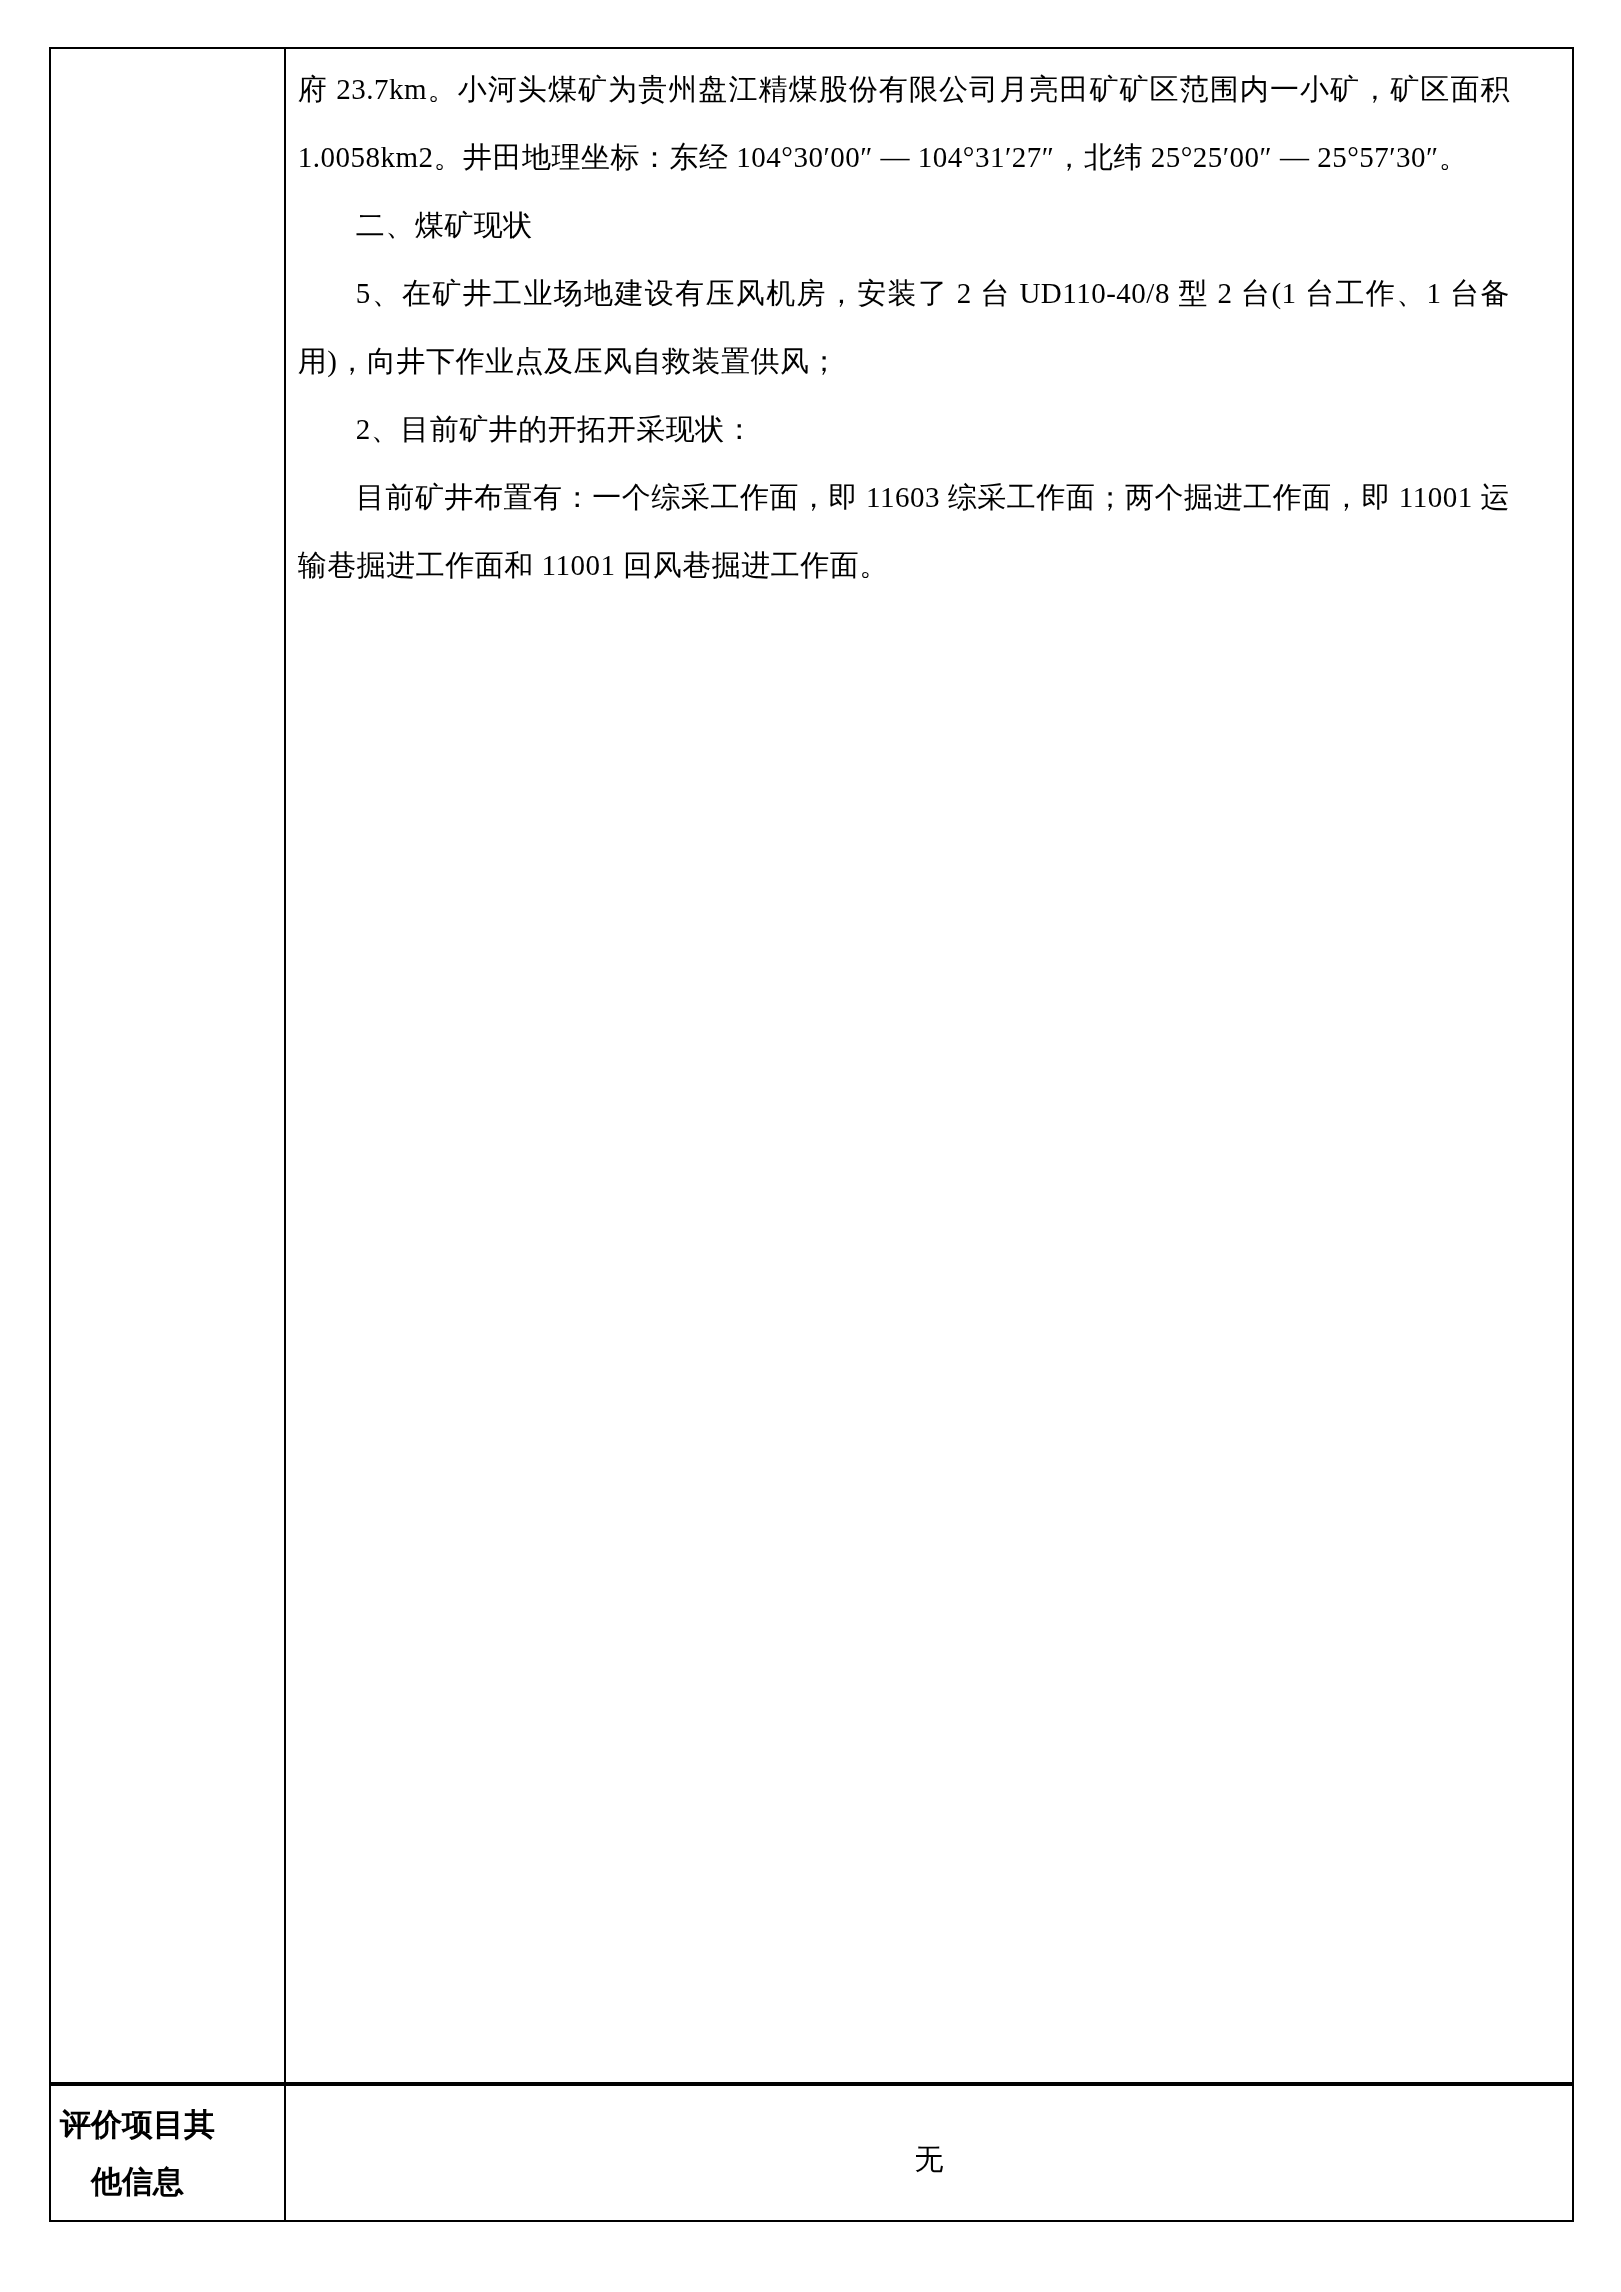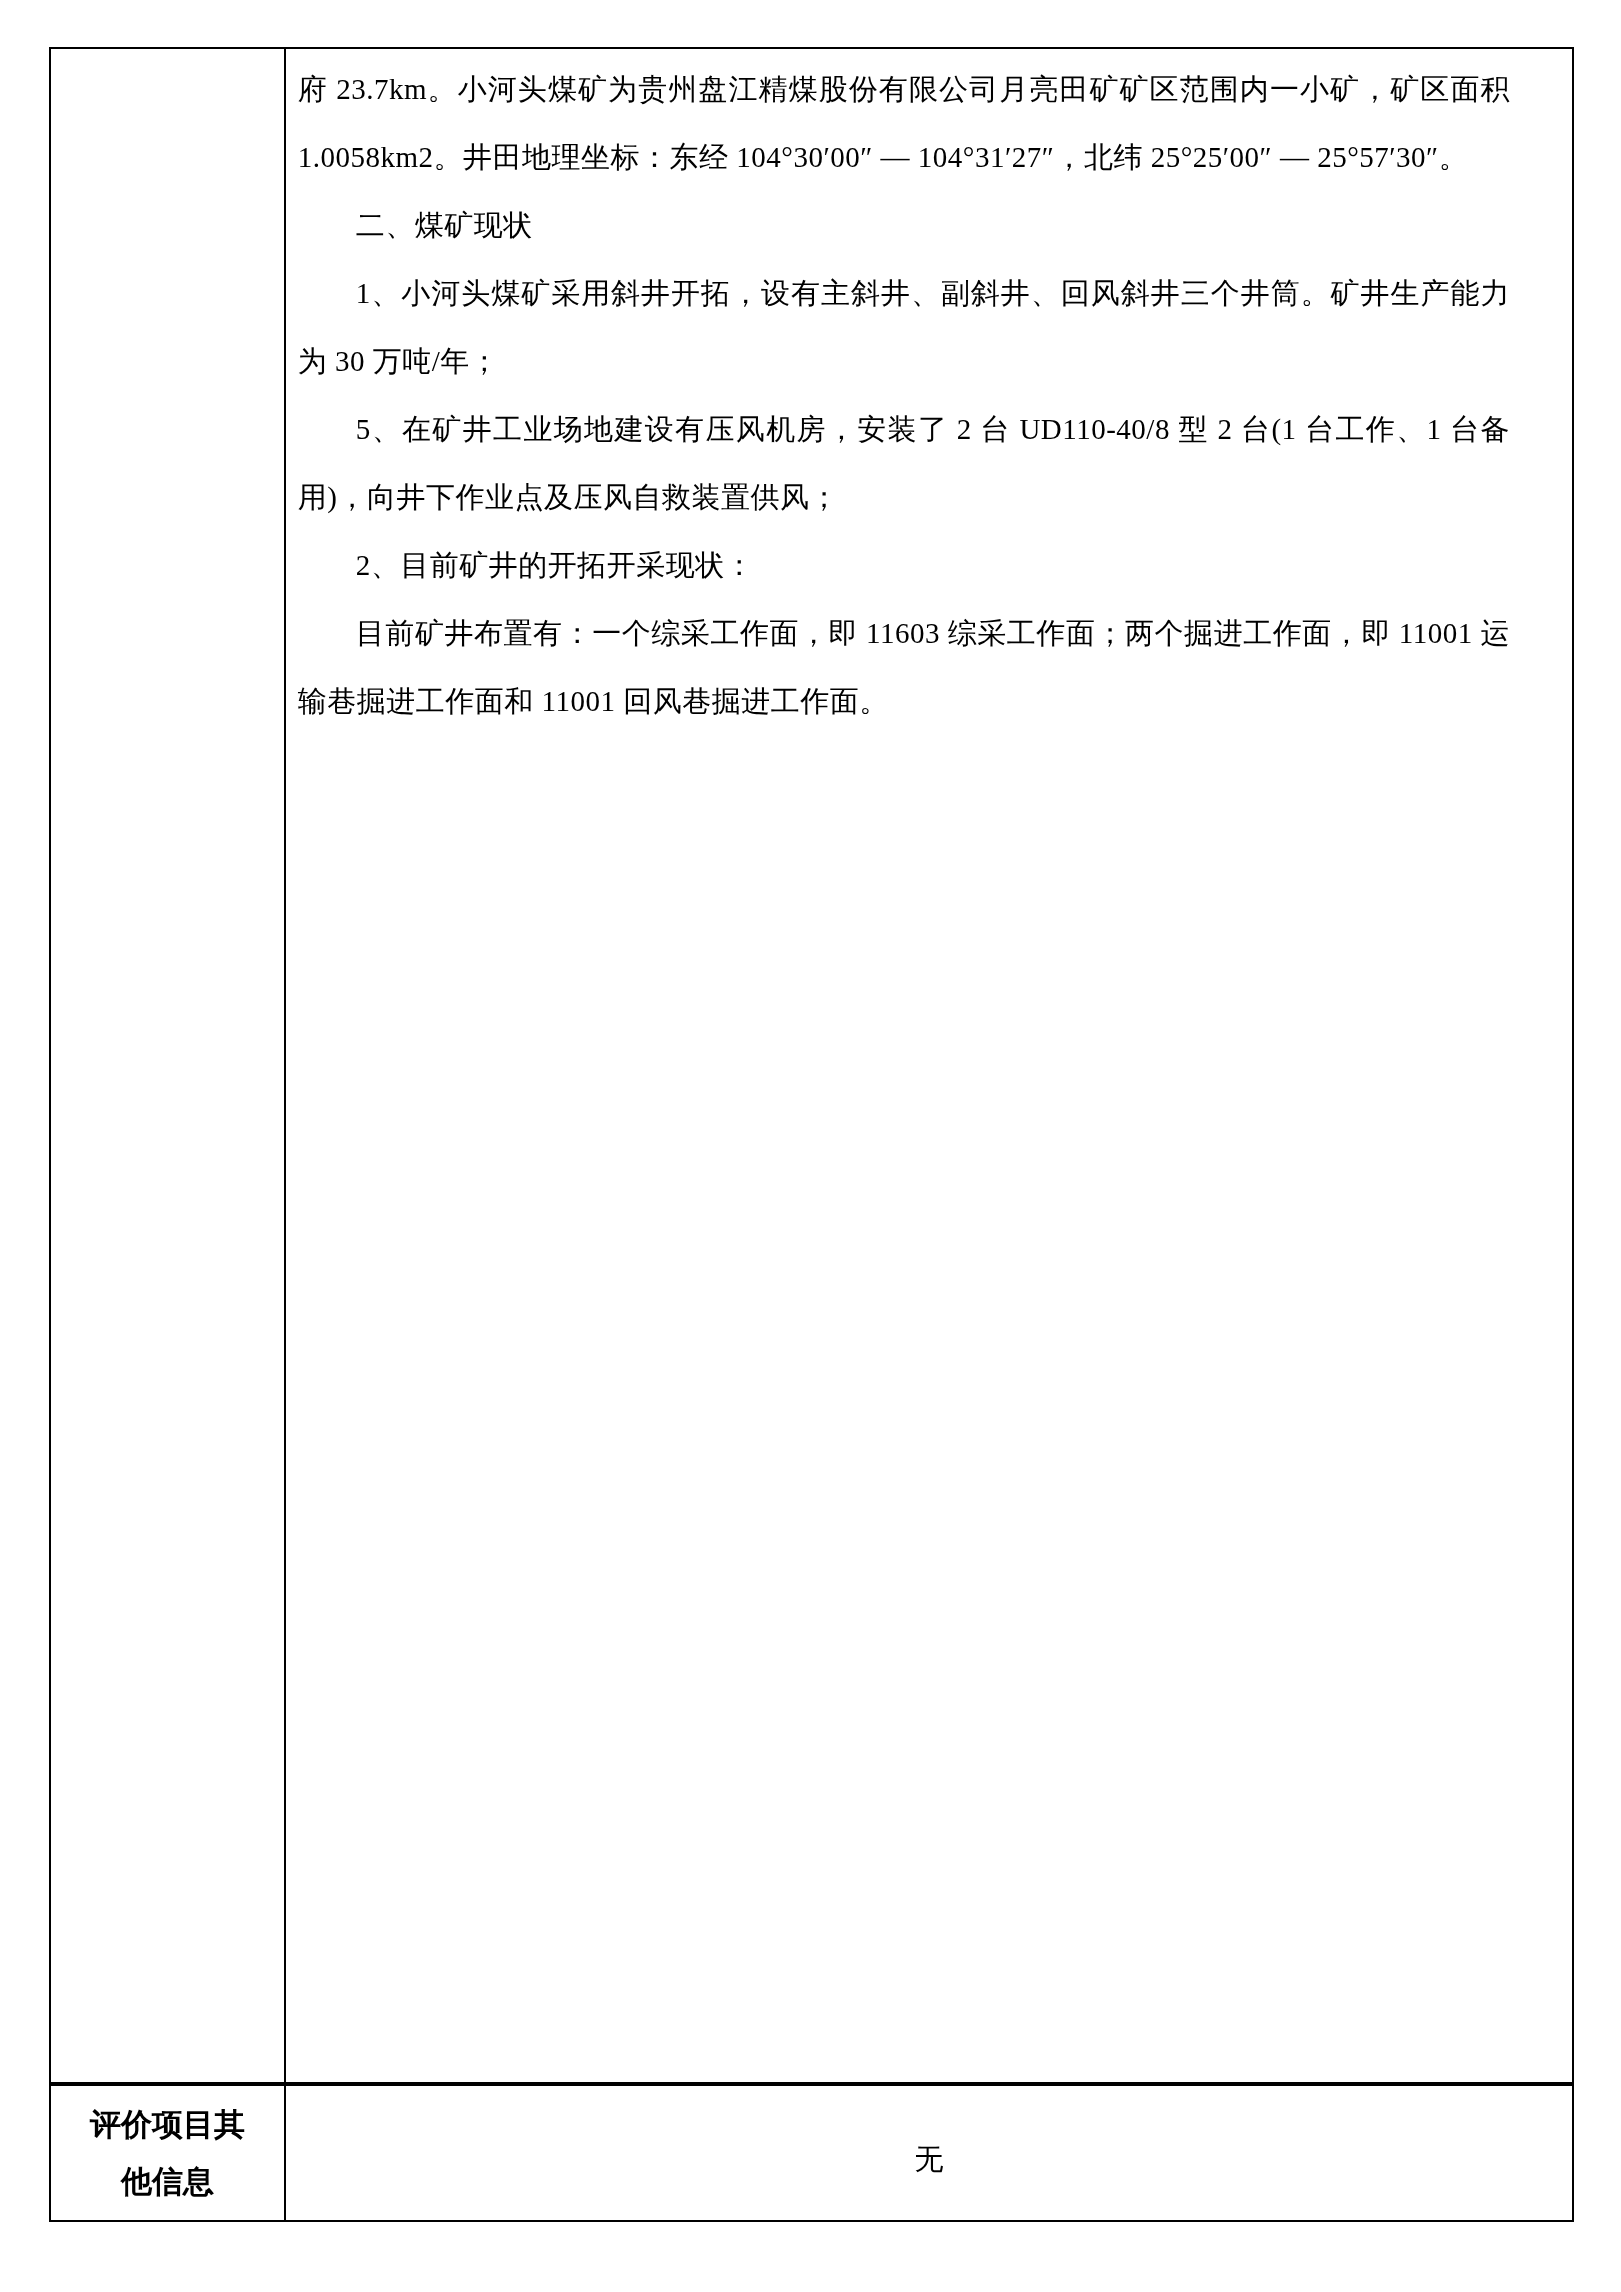--- a/index.html
+++ b/index.html
@@ -43,21 +43,20 @@
     font-size: 29px;
     line-height: 68px;
     text-align: justify;
     text-indent: 2em;
     letter-spacing: 0.5px;
   }
   .para.no-indent { text-indent: 0; }
   .footer-label-cell {
     display: flex;
     align-items: center;
-    justify-content: center;
   }
   .footer-label-inner {
     width: 173px;
     font-size: 31px;
     font-weight: bold;
     line-height: 57px;
     text-align: center;
     word-break: break-all;
   }
   .footer-value-cell {
@@ -74,21 +73,20 @@
 <body>
 
 <div class="page">
   <div class="doc-table">
 
     <div class="row main-row">
       <div class="left-cell"></div>
       <div class="content-cell">
         <p class="para no-indent">府 23.7km。小河头煤矿为贵州盘江精煤股份有限公司月亮田矿矿区范围内一小矿，矿区面积 1.0058km2。井田地理坐标：东经 104°30′00″ — 104°31′27″，北纬 25°25′00″ — 25°57′30″。</p>
         <p class="para">二、煤矿现状</p>
-        <p class="para">1、小河头煤矿采用斜井开拓，设有主斜井、副斜井、回风斜井三个井筒。矿井生产能力为 30 万吨/年；</p>
         <p class="para">5、在矿井工业场地建设有压风机房，安装了 2 台 UD110-40/8 型 2 台(1 台工作、1 台备用)，向井下作业点及压风自救装置供风；</p>
         <p class="para">2、目前矿井的开拓开采现状：</p>
         <p class="para">目前矿井布置有：一个综采工作面，即 11603 综采工作面；两个掘进工作面，即 11001 运输巷掘进工作面和 11001 回风巷掘进工作面。</p>
       </div>
     </div>
 
     <div class="row footer-row">
       <div class="left-cell footer-label-cell">
         <div class="footer-label-inner">评价项目其他信息</div>
       </div>

